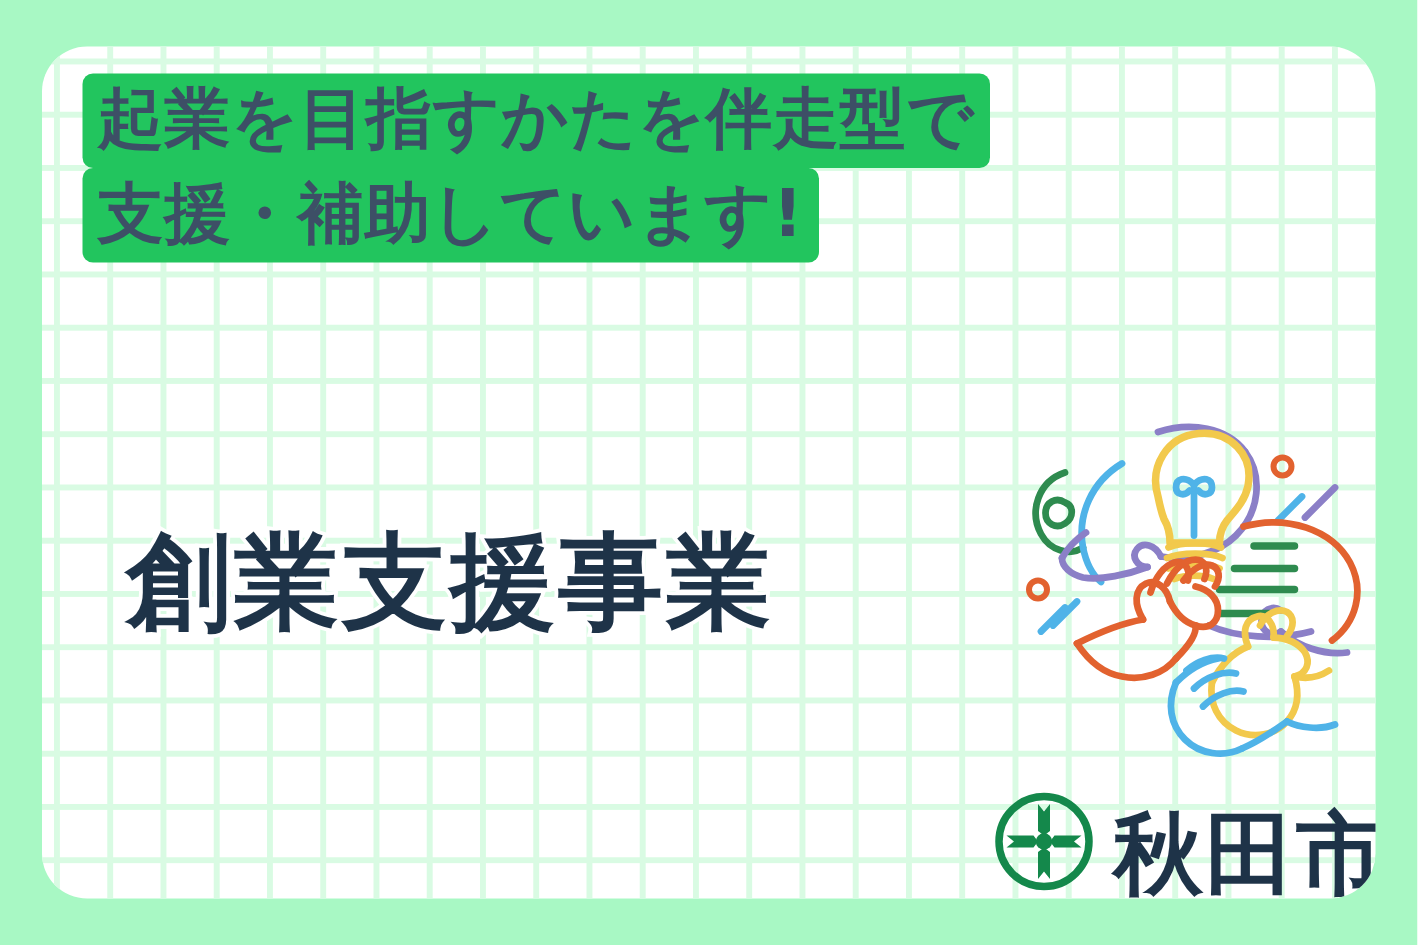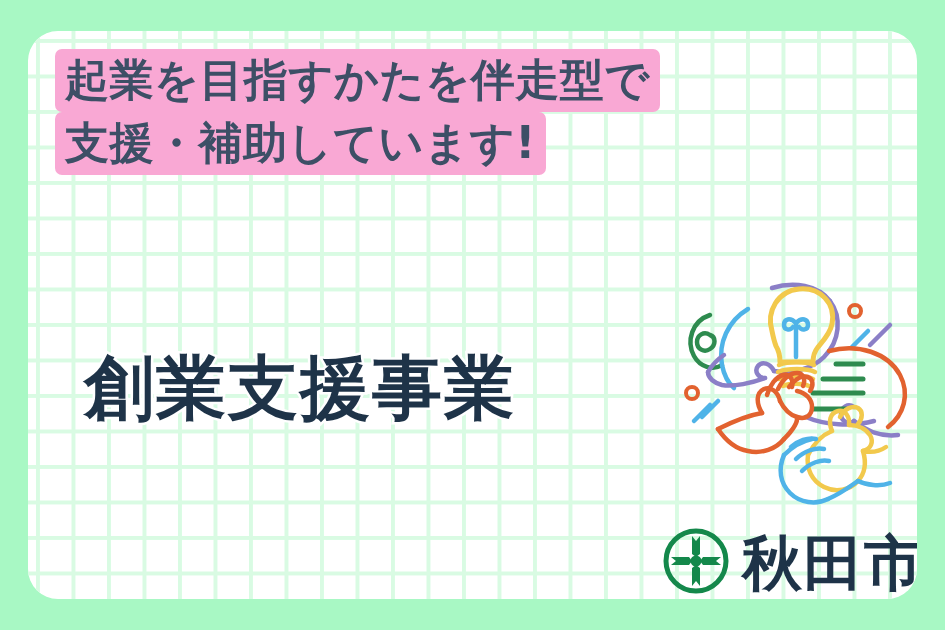--- a/index.html
+++ b/index.html
@@ -65,21 +65,21 @@
   #headline {
     position: absolute;
     left: 27px;
     top: 18px;
     width: 820px;
   }
   .hl-line {
     display: block;
     width: max-content;
     max-width: 790px;
-    background: #f9a8d4;
+    background: #22c55e;
     border-radius: 7px;
     color: #3d4f66;
     font-weight: bold;
     font-size: 44px;
     line-height: 1.00;
     letter-spacing: 0.5px;
     padding: 9px 10px 10px 10px;
     white-space: nowrap;
     font-family: "DejaVu Sans", "Liberation Sans", sans-serif;
   }
@@ -111,21 +111,21 @@
     width: 262px;
     height: 232px;
   }
 
   
   #logo {
     position: absolute;
     left: 634px;
     top: 496px;
     display: flex;
-    align-items: center;
+    align-items: flex-end;
     gap: 12px;
   }
   #logo-mark { flex: 0 0 auto; }
   #logo-text {
     font-size: 60px;
     font-weight: bold;
     color: #1e3348;
     line-height: 1;
     letter-spacing: 1px;
     white-space: nowrap;

